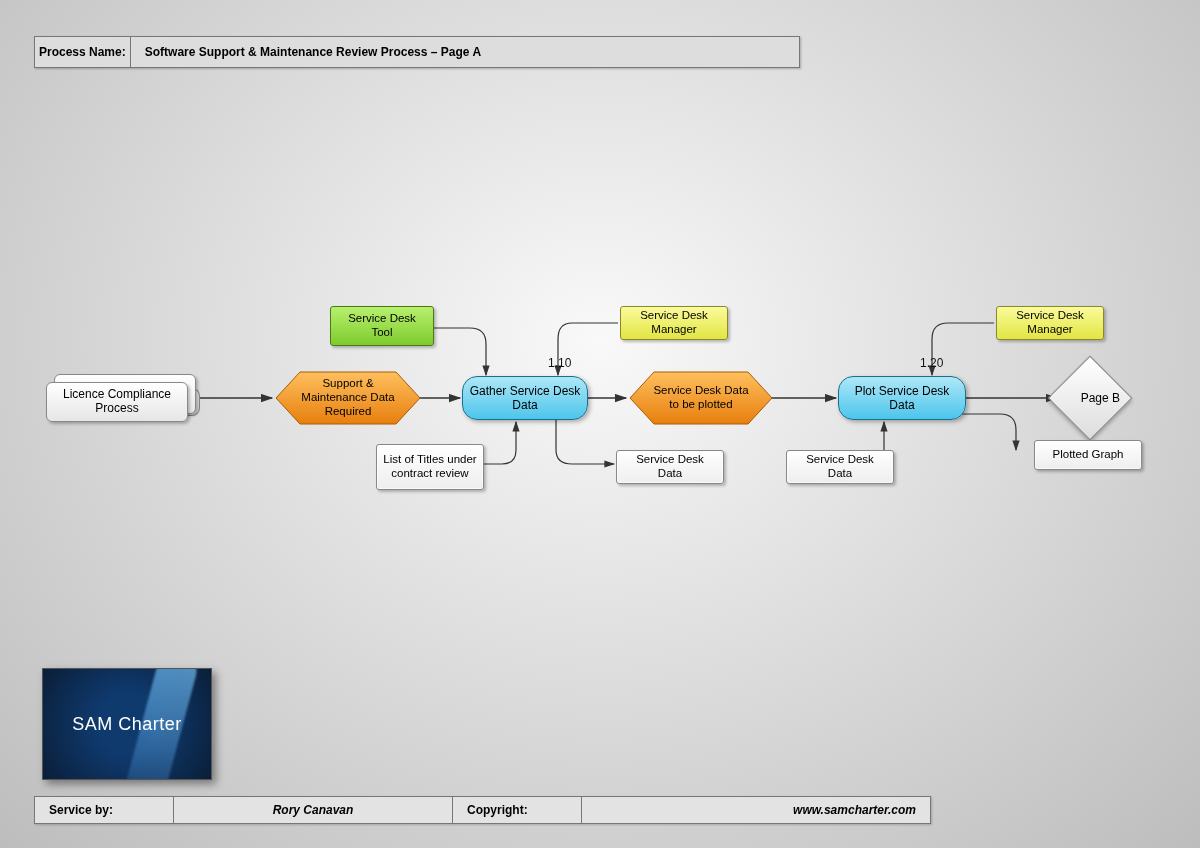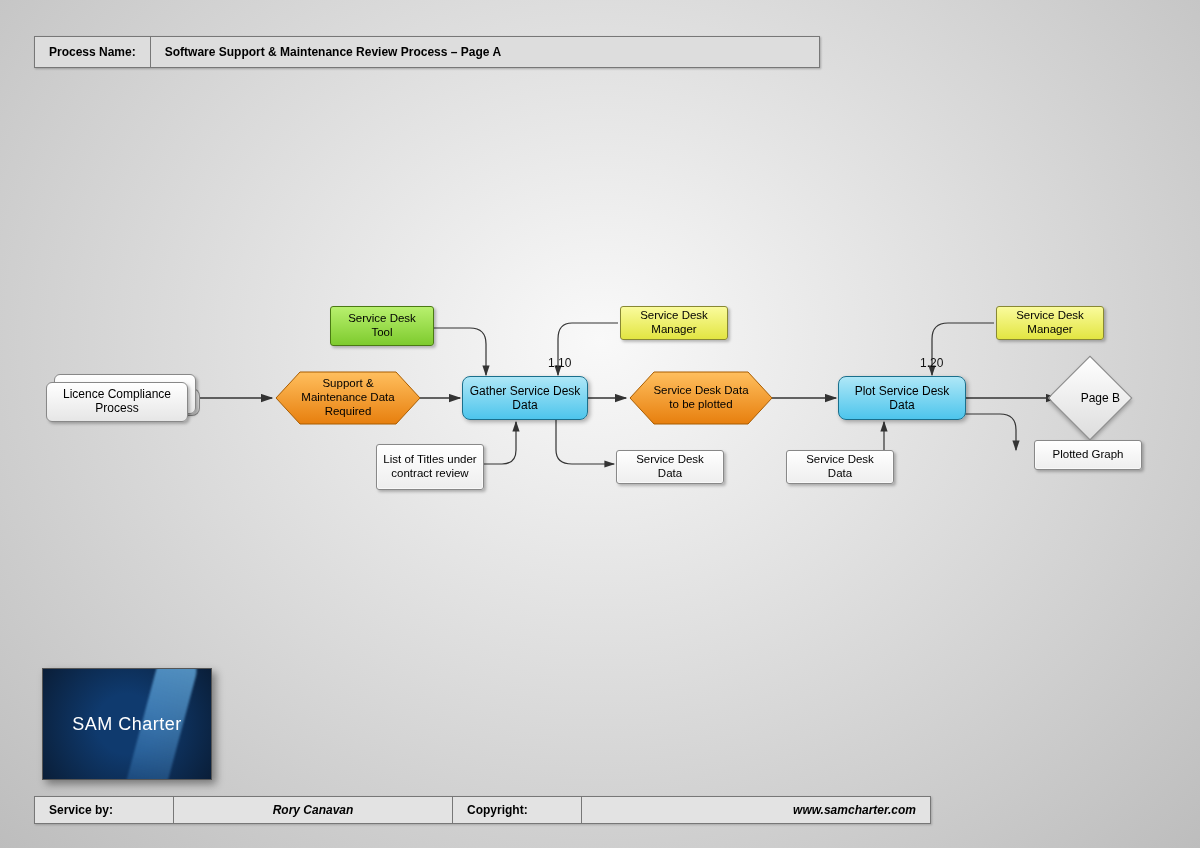--- a/index.html
+++ b/index.html
@@ -1,33 +1,33 @@
 <!DOCTYPE html>
 <html><head>
 <meta charset="utf-8">
 <style>
 html,body{margin:0;padding:0;width:1200px;height:848px;font-family:Verdana,Arial,sans-serif;font-size:12px;color:#000;background:radial-gradient(ellipse at 50% 40%,#f9f9f9 0%,#dedede 45%,#bdbdbd 100%);overflow:hidden}
 .canvas{position:relative;width:1200px;height:848px}
 .title-box{position:absolute;top:36px;left:34px;display:flex;border:1px solid #777;box-shadow:1px 1px 2px rgba(0,0,0,.25)}
-.title-label{padding:8px 14px;font-weight:bold;border-right:1px solid #777;background:#ddd}
+.title-label{padding:8px 4px;font-weight:bold;border-right:1px solid #777;background:#ddd}
 .title-value{padding:8px 14px;font-weight:bold;background:#ddd;min-width:640px}
 .footer-box{position:absolute;left:34px;bottom:24px;display:flex;border:1px solid #777;box-shadow:1px 1px 2px rgba(0,0,0,.2);background:#e3e3e3;font-size:12px}
 .footer-cell{padding:6px 14px;border-right:1px solid #777}
 .footer-cell:last-child{border-right:none}
 .footer-cell.b{font-weight:bold}
 .footer-cell.i{font-style:italic;font-weight:bold}
 .logo{position:absolute;left:42px;bottom:68px;width:168px;height:110px;background:radial-gradient(circle at 50% 50%, #0f3a6e 30%, #0a1e38 100%);border:1px solid #555;box-shadow:4px 4px 8px rgba(0,0,0,.4);color:#fff;display:flex;align-items:center;justify-content:center;font-size:18px;letter-spacing:.5px;overflow:hidden}
 .logo:before{content:"";position:absolute;top:-20px;right:30px;width:40px;height:160px;background:linear-gradient(180deg,rgba(120,200,255,.7),rgba(30,90,160,.3));transform:rotate(15deg);border-radius:20px;filter:blur(1px)}
 .logo span{position:relative;z-index:2}
 
 .node{position:absolute;text-align:center;display:flex;align-items:center;justify-content:center;line-height:1.2;padding:11px 6px;box-sizing:border-box}
 .note{background:linear-gradient(#fff,#eee);border:1px solid #888;border-radius:3px;box-shadow:2px 2px 3px rgba(0,0,0,.25),inset 0 0 0 1px rgba(255,255,255,.6);font-size:11.5px}
 .note-green{background:linear-gradient(#b8f06e,#7ecb2e);border:1px solid #4b7a14;border-radius:3px;box-shadow:2px 2px 3px rgba(0,0,0,.25);font-size:11.5px}
 .note-yellow{background:linear-gradient(#fafb9c,#e2e542);border:1px solid #888833;border-radius:3px;box-shadow:2px 2px 3px rgba(0,0,0,.25);font-size:11.5px}
-.process{background:linear-gradient(#aee7f7,#4dc5ec);border:1px solid #1a6f8c;border-radius:8px;box-shadow:2px 2px 4px rgba(0,0,0,.3);font-size:12px}
+.process{background:linear-gradient(#aee7f7,#4dc5ec);border:1px solid #1a6f8c;border-radius:15px;box-shadow:2px 2px 4px rgba(0,0,0,.3);font-size:12px}
 .num-label{position:absolute;font-size:12px;color:#111}
 .diamond{position:absolute;display:flex;align-items:center;justify-content:flex-end}
 .diamond .dshape{position:absolute;inset:0;transform:rotate(45deg);background:linear-gradient(135deg,#fff,#ddd);border:1px solid #888;box-shadow:2px 2px 4px rgba(0,0,0,.25)}
 .diamond .dtext{position:relative;z-index:1;font-size:12px}
 
 svg.flow{position:absolute;inset:0;width:1200px;height:848px;pointer-events:none}
 .stacked-start{position:absolute;width:150px;height:46px}
 .stacked-start .back,.stacked-start .front{position:absolute;width:140px;height:38px;border:1px solid #888;border-radius:6px;background:linear-gradient(#fff,#e6e6e6);box-shadow:2px 2px 3px rgba(0,0,0,.25);display:flex;align-items:center;justify-content:center;font-size:12px;text-align:center;line-height:1.15}
 .stacked-start .back{left:8px;top:0}
 .stacked-start .front{left:0;top:8px}

